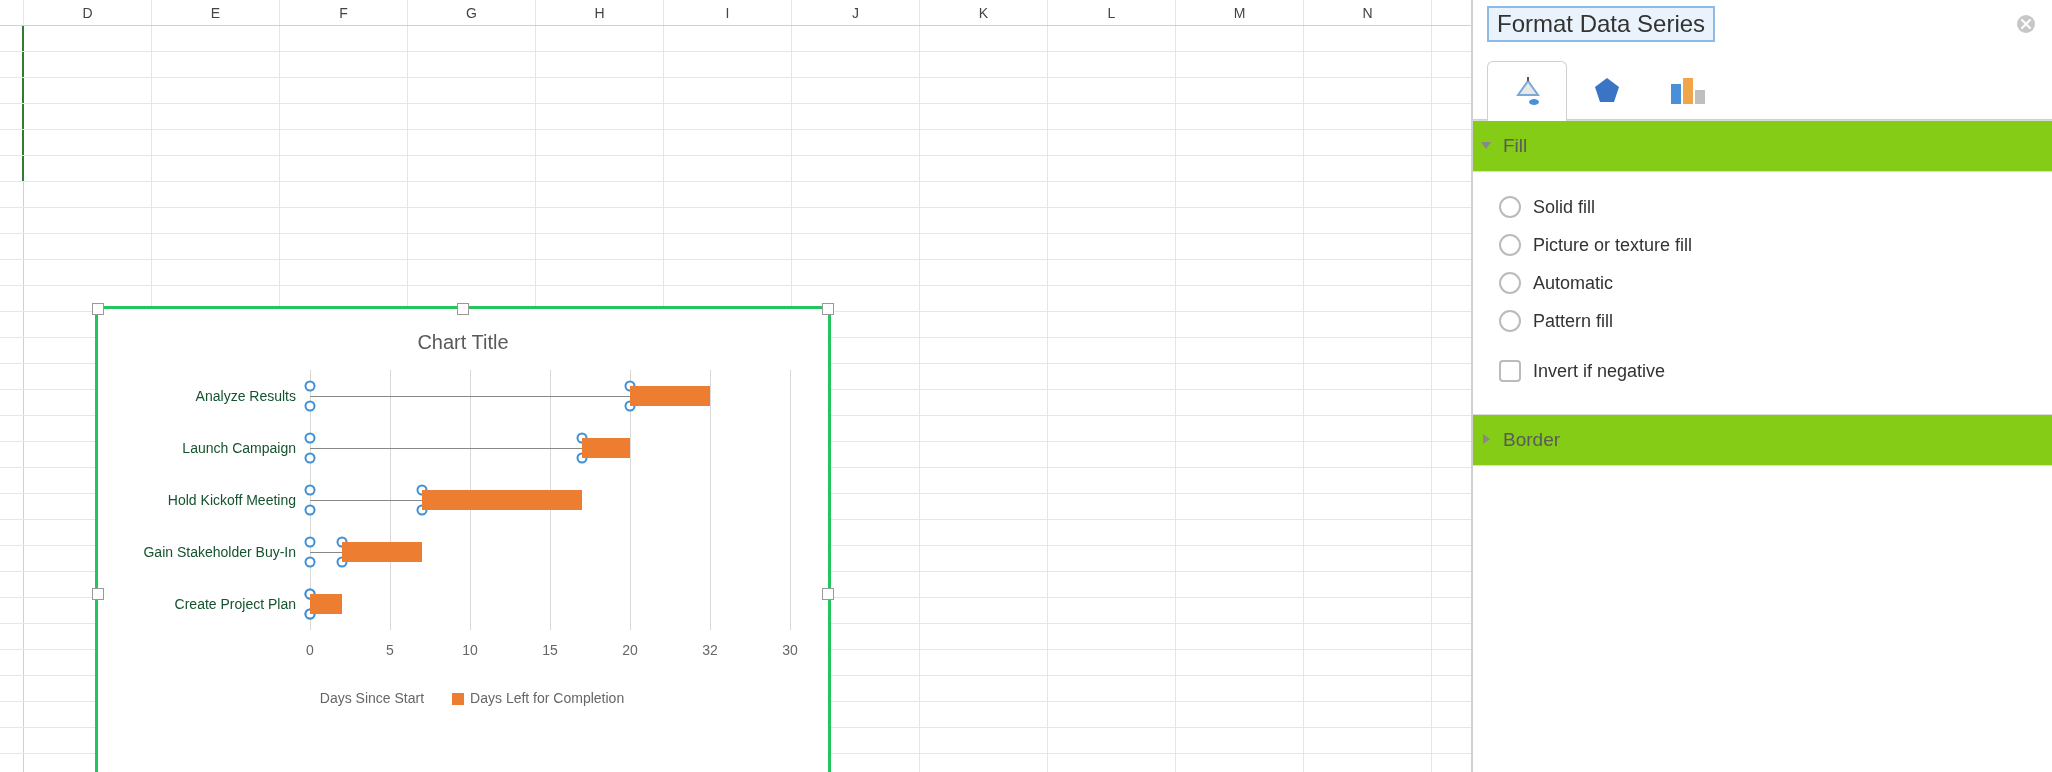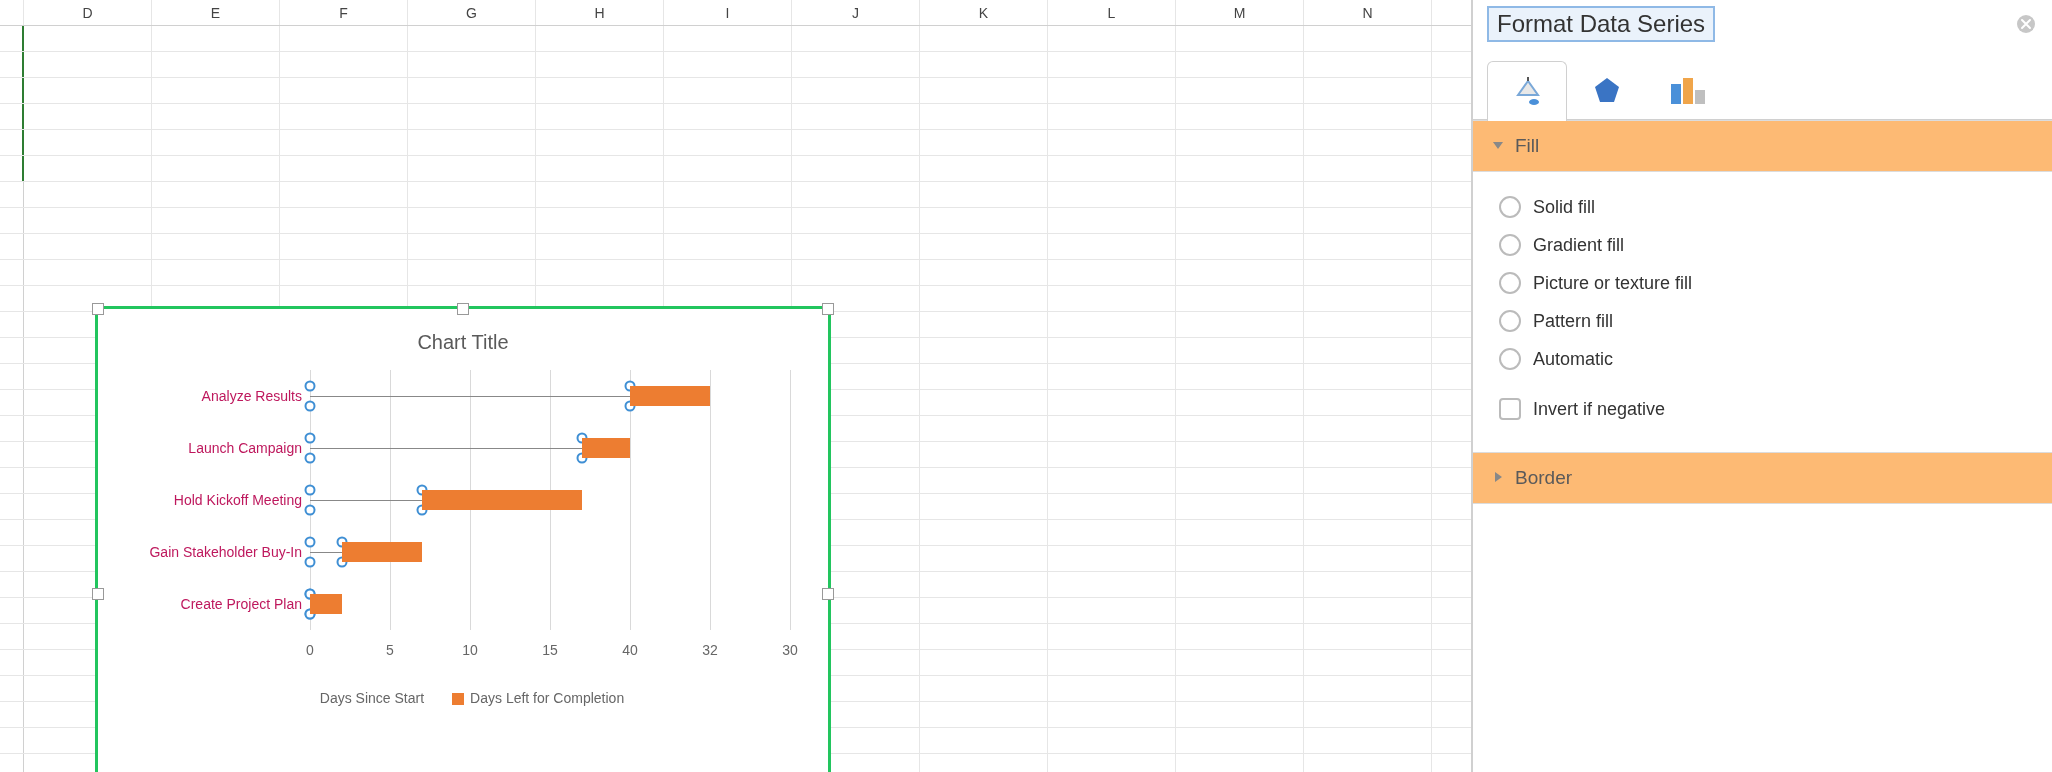--- a/index.html
+++ b/index.html
@@ -107,23 +107,23 @@
   font-size: 14px;
 }
 .bar-row {
   position: absolute;
   left: 0; right: 0;
   height: 20px;
 }
 .y-label {
   position: absolute;
   right: 100%;
-  margin-right: 8px;
+  margin-right: 14px;
   white-space: nowrap;
-  color: #be185d;
+  color: #14532d;
   font-size: 14px;
   top: 50%;
   transform: translateY(-50%);
 }
 .bar-seg {
   position: absolute;
   height: 20px;
   top: 0;
 }
 .bar-seg.s1 { background: transparent; }
@@ -210,22 +210,22 @@
   top: 1px;
 }
 .tab-line {
   height: 1px;
   background: #d0d0d0;
   margin-top: -1px;
 }
 .section-header {
   display: flex;
   align-items: center;
-  padding: 14px 18px;
-  background: #fdba74;
+  padding: 14px 6px;
+  background: #84cc16;
   border-top: 1px solid #dcdcdc;
   border-bottom: 1px solid #dcdcdc;
   font-size: 19px;
   color: #5a5a5a;
   cursor: pointer;
 }
 .section-header .tri {
   margin-right: 10px;
   display: inline-block;
 }
@@ -708,21 +708,21 @@
       <div class="plot-area">
           <div class="gridline" style="left: 0px;"></div>
           <div class="x-tick" style="left: 0px;">0</div>
           <div class="gridline" style="left: 80px;"></div>
           <div class="x-tick" style="left: 80px;">5</div>
           <div class="gridline" style="left: 160px;"></div>
           <div class="x-tick" style="left: 160px;">10</div>
           <div class="gridline" style="left: 240px;"></div>
           <div class="x-tick" style="left: 240px;">15</div>
           <div class="gridline" style="left: 320px;"></div>
-          <div class="x-tick" style="left: 320px;">40</div>
+          <div class="x-tick" style="left: 320px;">20</div>
           <div class="gridline" style="left: 400px;"></div>
           <div class="x-tick" style="left: 400px;">32</div>
           <div class="gridline" style="left: 480px;"></div>
           <div class="x-tick" style="left: 480px; text-align: center;">30</div>
           <div class="bar-row" style="top: 16px;">
             <div class="y-label">Analyze Results</div>
             <div class="bar-seg s1" style="left: 0px; width: 320px;">
               <div class="seg-line"></div>
               <div class="data-point" style="left: 0px; top: 0px;"></div>
               <div class="data-point" style="left: 0px; top: 20px;"></div>
@@ -822,33 +822,29 @@
     </span>
     <span>Fill</span>
   </div>
   <div class="section-body">
       <div class="radio-row">
         <div class="radio"></div>
         <span>Solid fill</span>
       </div>
       <div class="radio-row">
         <div class="radio"></div>
-        <span>Gradient fill</span>
+        <span>Picture or texture fill</span>
       </div>
       <div class="radio-row">
         <div class="radio"></div>
-        <span>Picture or texture fill</span>
+        <span>Automatic</span>
       </div>
       <div class="radio-row">
         <div class="radio"></div>
         <span>Pattern fill</span>
-      </div>
-      <div class="radio-row">
-        <div class="radio"></div>
-        <span>Automatic</span>
       </div>
       <div style="height: 12px;"></div>
       <div class="check-row">
         <div class="checkbox"></div>
         <span>Invert if negative</span>
       </div>
     </div>
 
   <div class="section-header">
     <span class="tri">

